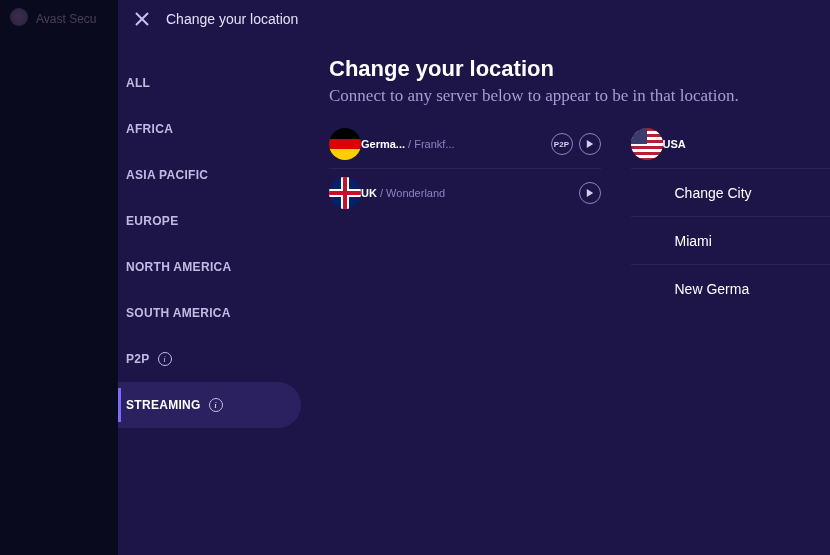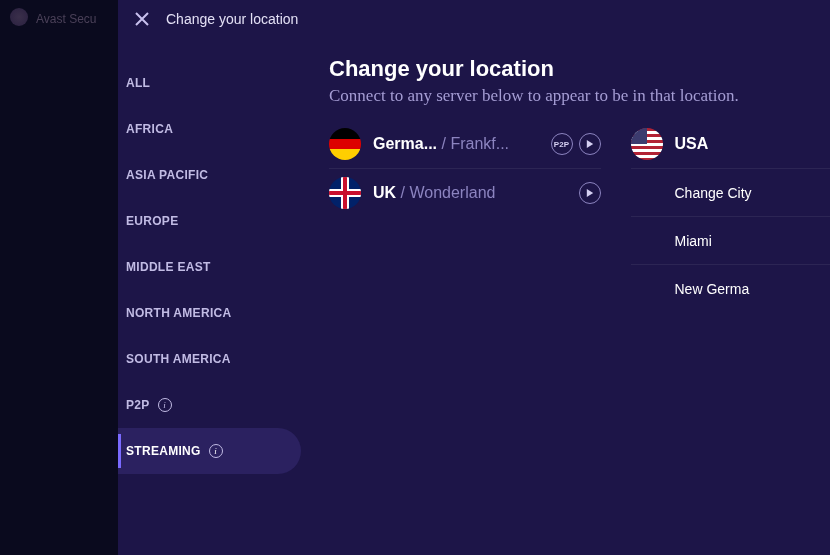--- a/index.html
+++ b/index.html
@@ -148,23 +148,22 @@
     }
     .flag-us {
       position: relative;
       background: repeating-linear-gradient(#b22234 0 3px,#fff 3px 6px);
     }
     .flag-us::after {
       content:''; position:absolute; top:0; left:0;
       width:16px; height:16px; background:#3c3b6e;
     }
     .server-name {
-      margin-left: 12px;
       flex: 1;
-      color: #fff; font-size: 16px; font-weight: 600;
+      color: #fff; font-size: 11px; font-weight: 600;
       white-space: nowrap; overflow: hidden; text-overflow: ellipsis;
       min-width: 0;
     }
     .server-city { color: #8c84c0; font-weight: 400; }
     .badge-p2p, .play-btn, .count-badge, .chevron {
       flex-shrink: 0;
     }
     .badge-p2p {
       width: 22px; height: 22px; border-radius:50%;
       border: 1px solid #8c84c0;
@@ -226,23 +225,20 @@
           <span>ALL</span>
         </div>
       <div class="sidebar-item">
           <span>AFRICA</span>
         </div>
       <div class="sidebar-item">
           <span>ASIA PACIFIC</span>
         </div>
       <div class="sidebar-item">
           <span>EUROPE</span>
-        </div>
-      <div class="sidebar-item">
-          <span>MIDDLE EAST</span>
         </div>
       <div class="sidebar-item">
           <span>NORTH AMERICA</span>
         </div>
       <div class="sidebar-item">
           <span>SOUTH AMERICA</span>
         </div>
       <div class="sidebar-item">
         <span>P2P</span>
         <span class="info-icon">i</span>

